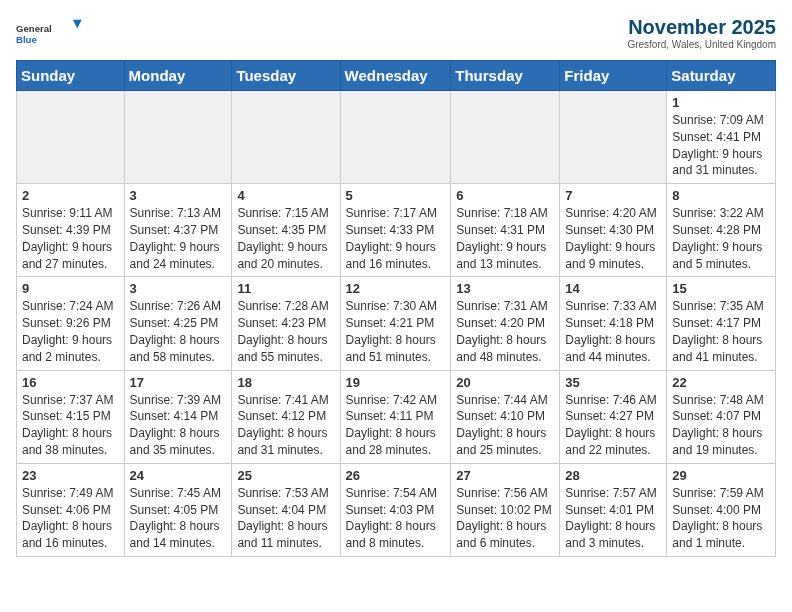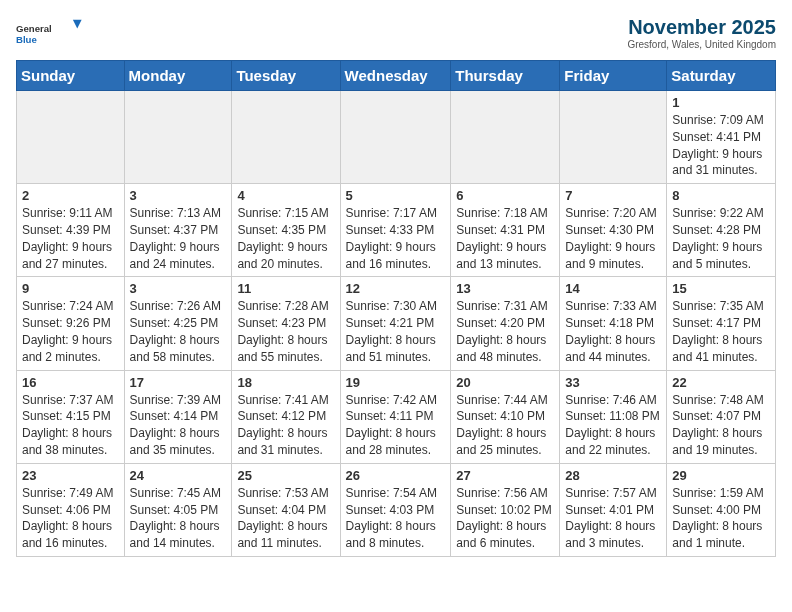--- a/index.html
+++ b/index.html
@@ -151,28 +151,28 @@
         </td>
         <td>
           <span class="day-number">6</span>
           <div class="day-info">Sunrise: 7:18 AM
 Sunset: 4:31 PM
 Daylight: 9 hours
 and 13 minutes.</div>
         </td>
         <td>
           <span class="day-number">7</span>
-          <div class="day-info">Sunrise: 7:20 AM
+          <div class="day-info">Sunrise: 4:20 AM
 Sunset: 4:30 PM
 Daylight: 9 hours
 and 9 minutes.</div>
         </td>
         <td>
           <span class="day-number">8</span>
-          <div class="day-info">Sunrise: 9:22 AM
+          <div class="day-info">Sunrise: 3:22 AM
 Sunset: 4:28 PM
 Daylight: 9 hours
 and 5 minutes.</div>
         </td>
       </tr>
       <tr>
         <td>
           <span class="day-number">9</span>
           <div class="day-info">Sunrise: 7:24 AM
 Sunset: 9:26 PM
@@ -252,23 +252,23 @@
 and 28 minutes.</div>
         </td>
         <td>
           <span class="day-number">20</span>
           <div class="day-info">Sunrise: 7:44 AM
 Sunset: 4:10 PM
 Daylight: 8 hours
 and 25 minutes.</div>
         </td>
         <td>
-          <span class="day-number">33</span>
+          <span class="day-number">35</span>
           <div class="day-info">Sunrise: 7:46 AM
-Sunset: 11:08 PM
+Sunset: 4:27 PM
 Daylight: 8 hours
 and 22 minutes.</div>
         </td>
         <td>
           <span class="day-number">22</span>
           <div class="day-info">Sunrise: 7:48 AM
 Sunset: 4:07 PM
 Daylight: 8 hours
 and 19 minutes.</div>
         </td>
@@ -311,20 +311,20 @@
         </td>
         <td>
           <span class="day-number">28</span>
           <div class="day-info">Sunrise: 7:57 AM
 Sunset: 4:01 PM
 Daylight: 8 hours
 and 3 minutes.</div>
         </td>
         <td>
           <span class="day-number">29</span>
-          <div class="day-info">Sunrise: 1:59 AM
+          <div class="day-info">Sunrise: 7:59 AM
 Sunset: 4:00 PM
 Daylight: 8 hours
 and 1 minute.</div>
         </td>
       </tr>
     </tbody>
 </table>
 
 </body></html>

